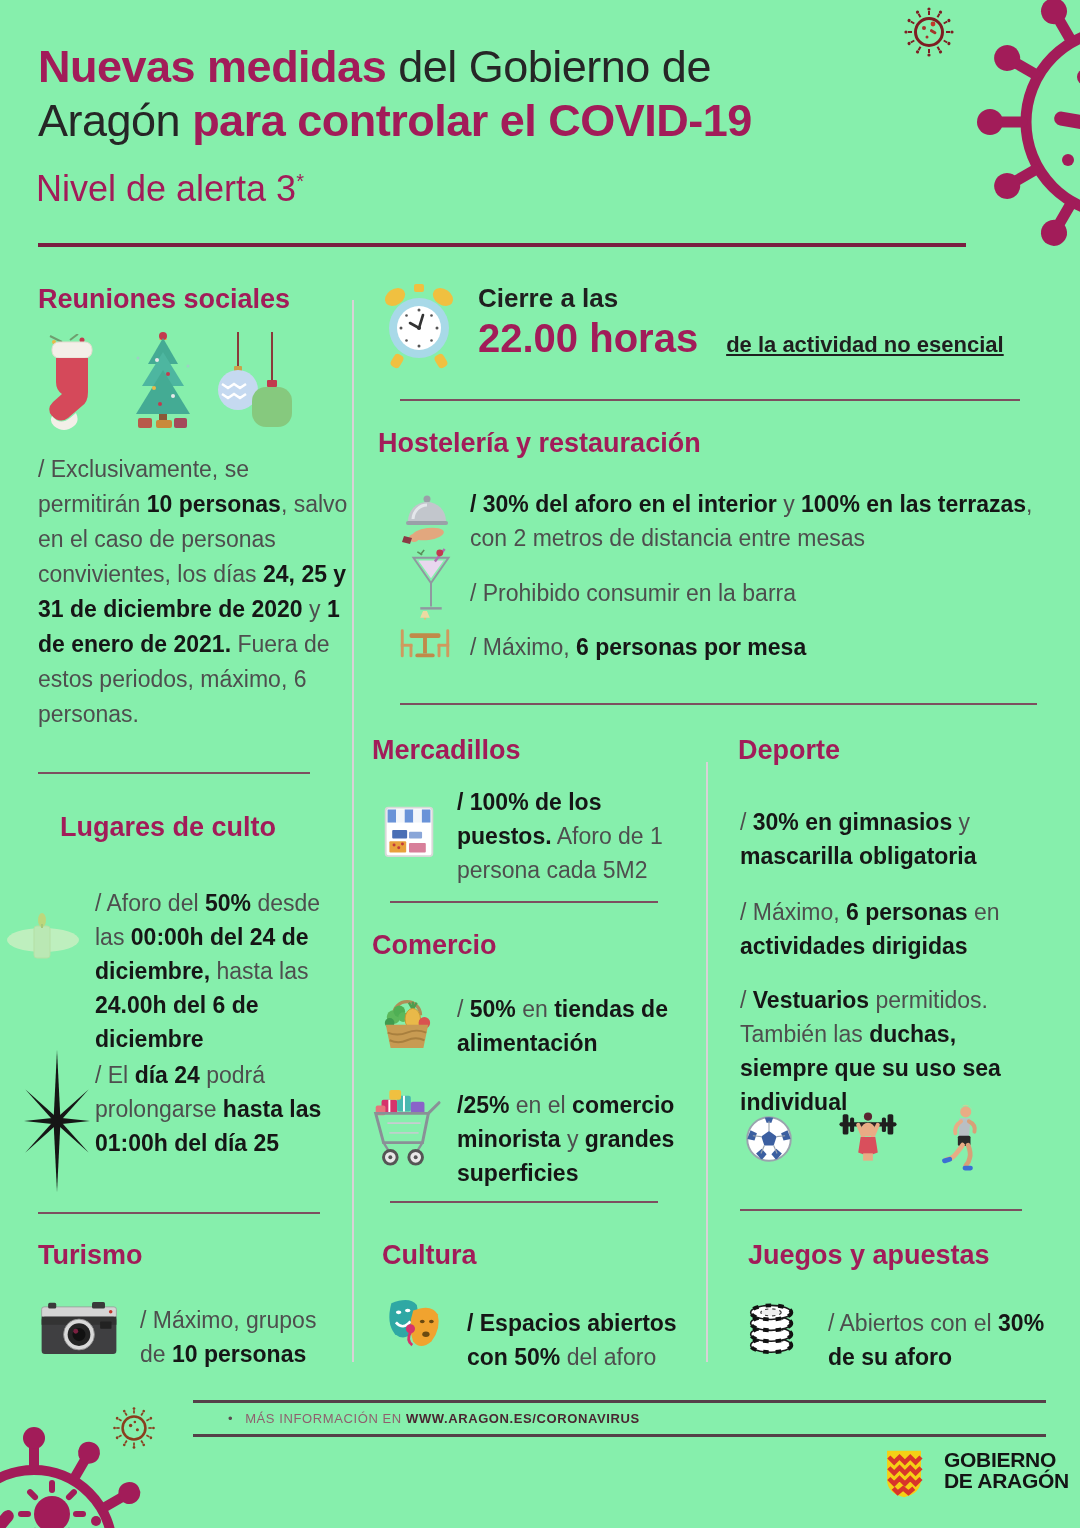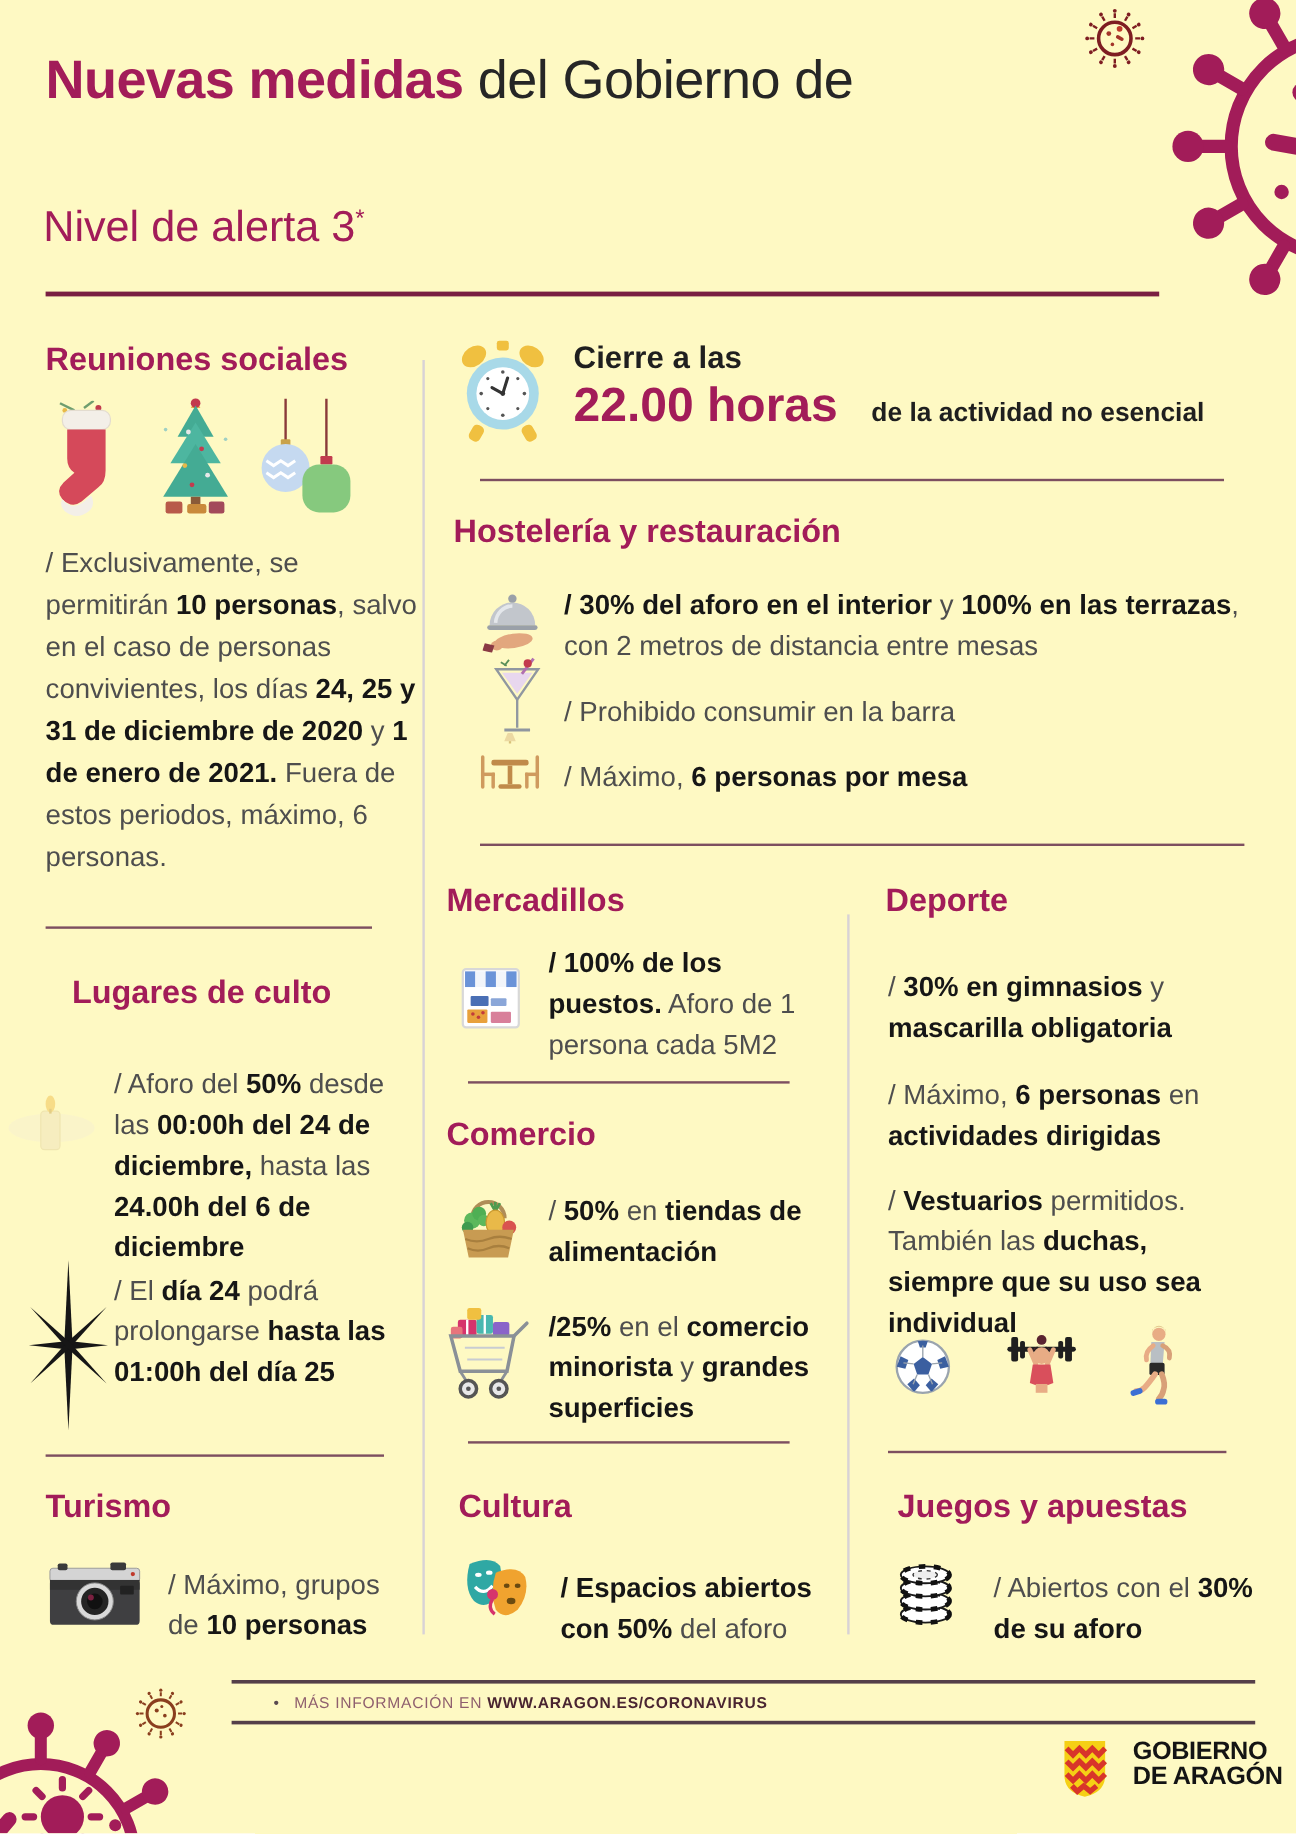--- a/index.html
+++ b/index.html
@@ -1,16 +1,16 @@
 <!DOCTYPE html>
 <html><head>
 <meta charset="utf-8">
 <style>
   html,body{margin:0;padding:0;background:#ffffff;}
-  .page{position:relative;width:1080px;height:1528px;background:#fef9c3;overflow:hidden;
+  .page{position:relative;width:1080px;height:1528px;background:#86efac;overflow:hidden;
         font-family:"Liberation Sans",sans-serif;color:#4e4e4e;}
   .abs{position:absolute;}
   .hr{position:absolute;background:#7d4f60;}
   .hr-dark{background:#7a1f42;}
   .hr-foot{background:#554049;}
   .sep{position:absolute;width:2px;background:#d8d2d6;}
 
   .t-line{font-size:45px;line-height:54px;font-weight:400;color:#262626;letter-spacing:-0.5px;white-space:nowrap;}
   .t-line b{font-weight:700;}
   .mag{color:#a21c59 !important;}
@@ -21,38 +21,39 @@
 
   .sec-title{font-size:27px;font-weight:700;color:#a21c59;white-space:nowrap;}
 
   .rich{font-size:23px;line-height:34px;color:#4e4e4e;}
   .rich b{color:#161616;font-weight:700;}
   .lh35{line-height:35px;}
 
   .cb-line1{font-size:26px;font-weight:700;color:#1f1f1f;}
   .cb-line2{display:flex;align-items:baseline;gap:28px;margin-top:2px;}
   .cb-time{font-size:40px;font-weight:700;color:#a21c59;}
-  .cb-suffix{font-size:22px;font-weight:700;color:#1f1f1f;white-space:nowrap;}
+  .cb-suffix{font-size:22px;font-weight:700;color:#1f1f1f;white-space:nowrap;text-decoration:underline;}
 
   .foot-info{font-size:13px;letter-spacing:0.6px;color:#8f5f6e;white-space:nowrap;}
   .foot-info .bullet{margin-right:12px;color:#5a4a50;}
   .foot-info b{color:#4a2531;font-weight:700;}
 
   .logo{display:flex;align-items:flex-start;gap:20px;}
   .logo-text{font-size:21px;font-weight:700;color:#141414;line-height:21px;letter-spacing:-0.3px;white-space:nowrap;}
 
   svg{display:block;}
 </style>
 </head>
 <body>
 
 <div class="page">
 
   <div class="abs" style="left:38px;top:40px;">
     <div class="t-line"><b class="mag">Nuevas medidas</b><span> del Gobierno de</span></div>
+    <div class="t-line"><span>Aragón </span><b class="mag">para controlar el COVID-19</b></div>
   </div>
 
   <div class="abs alert" style="left:36px;top:168px;"><span>Nivel de alerta 3</span><sup>*</sup></div>
 
 
   <div class="hr hr-dark" style="left:38px;top:243px;width:928px;height:4px;"></div>
 
   <svg class="abs" style="left:948px;top:-18px;" width="330" height="300" viewBox="0 0 330 300">
     <g fill="#a21c59" stroke="#a21c59">
       <circle cx="170" cy="140" r="92" fill="none" stroke-width="11"></circle>

